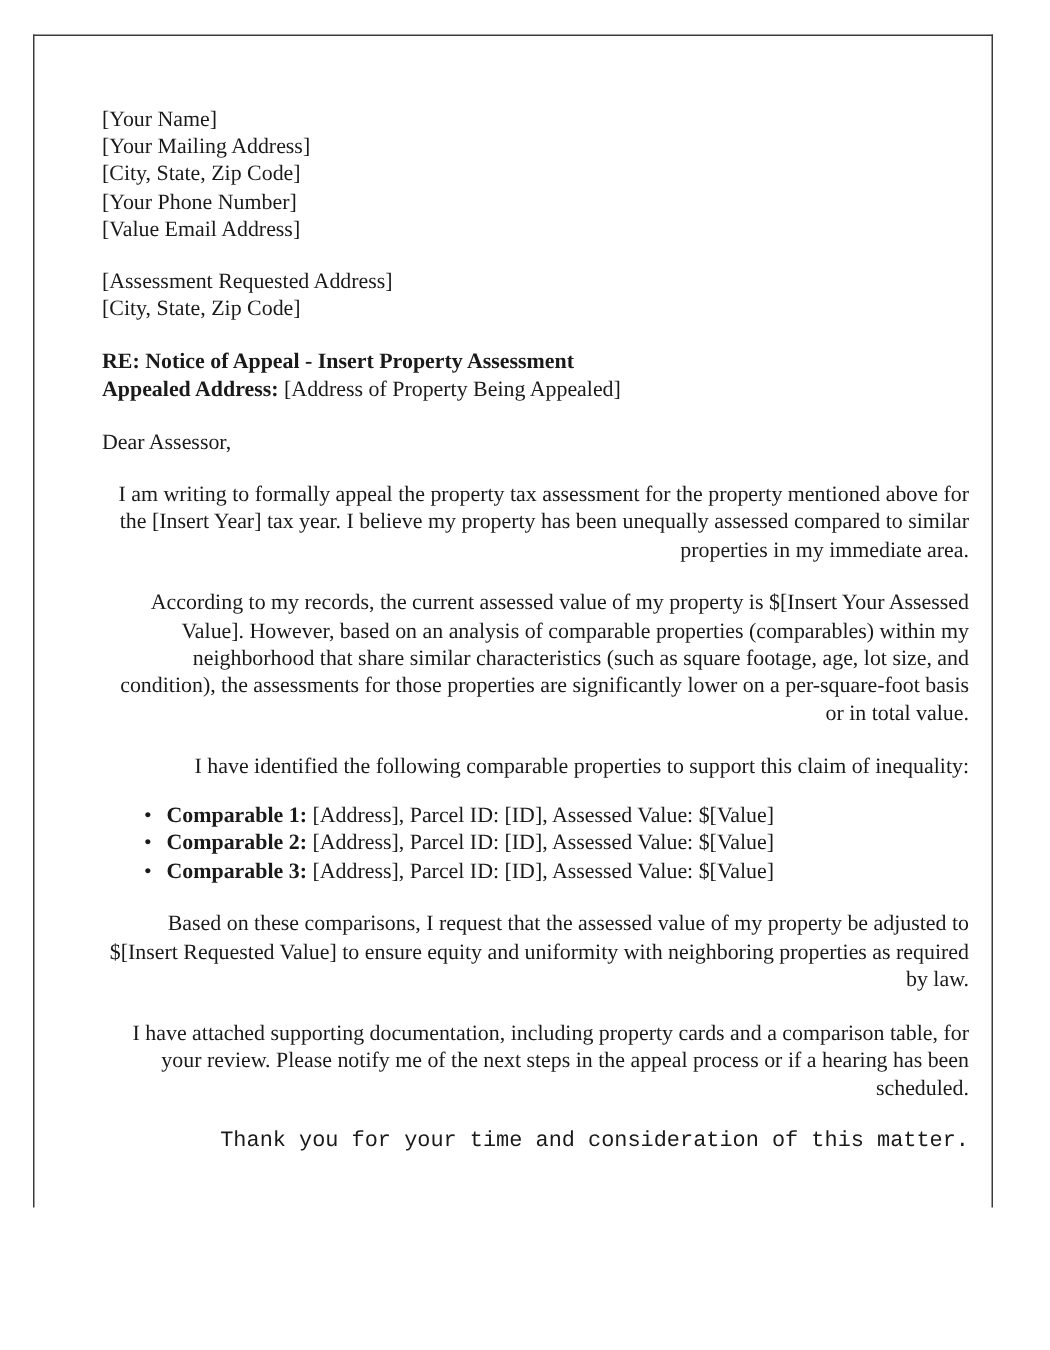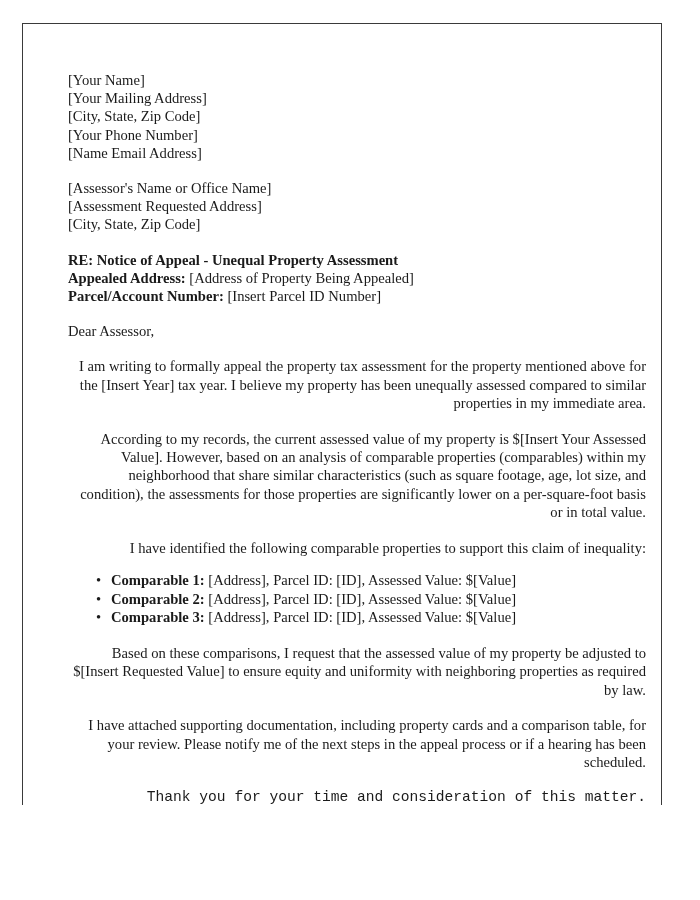--- a/index.html
+++ b/index.html
@@ -86,34 +86,32 @@
 <body>
 
 <div class="page-frame">
   <div class="letter-body">
 
     <div class="block">
       <div class="line">[Your Name]</div>
       <div class="line">[Your Mailing Address]</div>
       <div class="line">[City, State, Zip Code]</div>
       <div class="line">[Your Phone Number]</div>
-      <div class="line">[Name Email Address]</div>
+      <div class="line">[Value Email Address]</div>
     </div>
 
 
     <div class="block">
-      <div class="line">[Assessor's Name or Office Name]</div>
       <div class="line">[Assessment Requested Address]</div>
       <div class="line">[City, State, Zip Code]</div>
     </div>
 
     <div class="block">
-      <div class="line bold">RE: Notice of Appeal - Unequal Property Assessment</div>
+      <div class="line bold">RE: Notice of Appeal - Insert Property Assessment</div>
       <div class="line"><span class="bold">Appealed Address:</span><span> [Address of Property Being Appealed]</span></div>
-      <div class="line"><span class="bold">Parcel/Account Number:</span><span> [Insert Parcel ID Number]</span></div>
     </div>
 
     <div class="block">
       <div class="line">Dear Assessor,</div>
     </div>
 
     <p class="para block">I am writing to formally appeal the property tax assessment for the property mentioned above for the [Insert Year] tax year. I believe my property has been unequally assessed compared to similar properties in my immediate area.</p>
 
     <p class="para block">According to my records, the current assessed value of my property is $[Insert Your Assessed Value]. However, based on an analysis of comparable properties (comparables) within my neighborhood that share similar characteristics (such as square footage, age, lot size, and condition), the assessments for those properties are significantly lower on a per-square-foot basis or in total value.</p>
 

